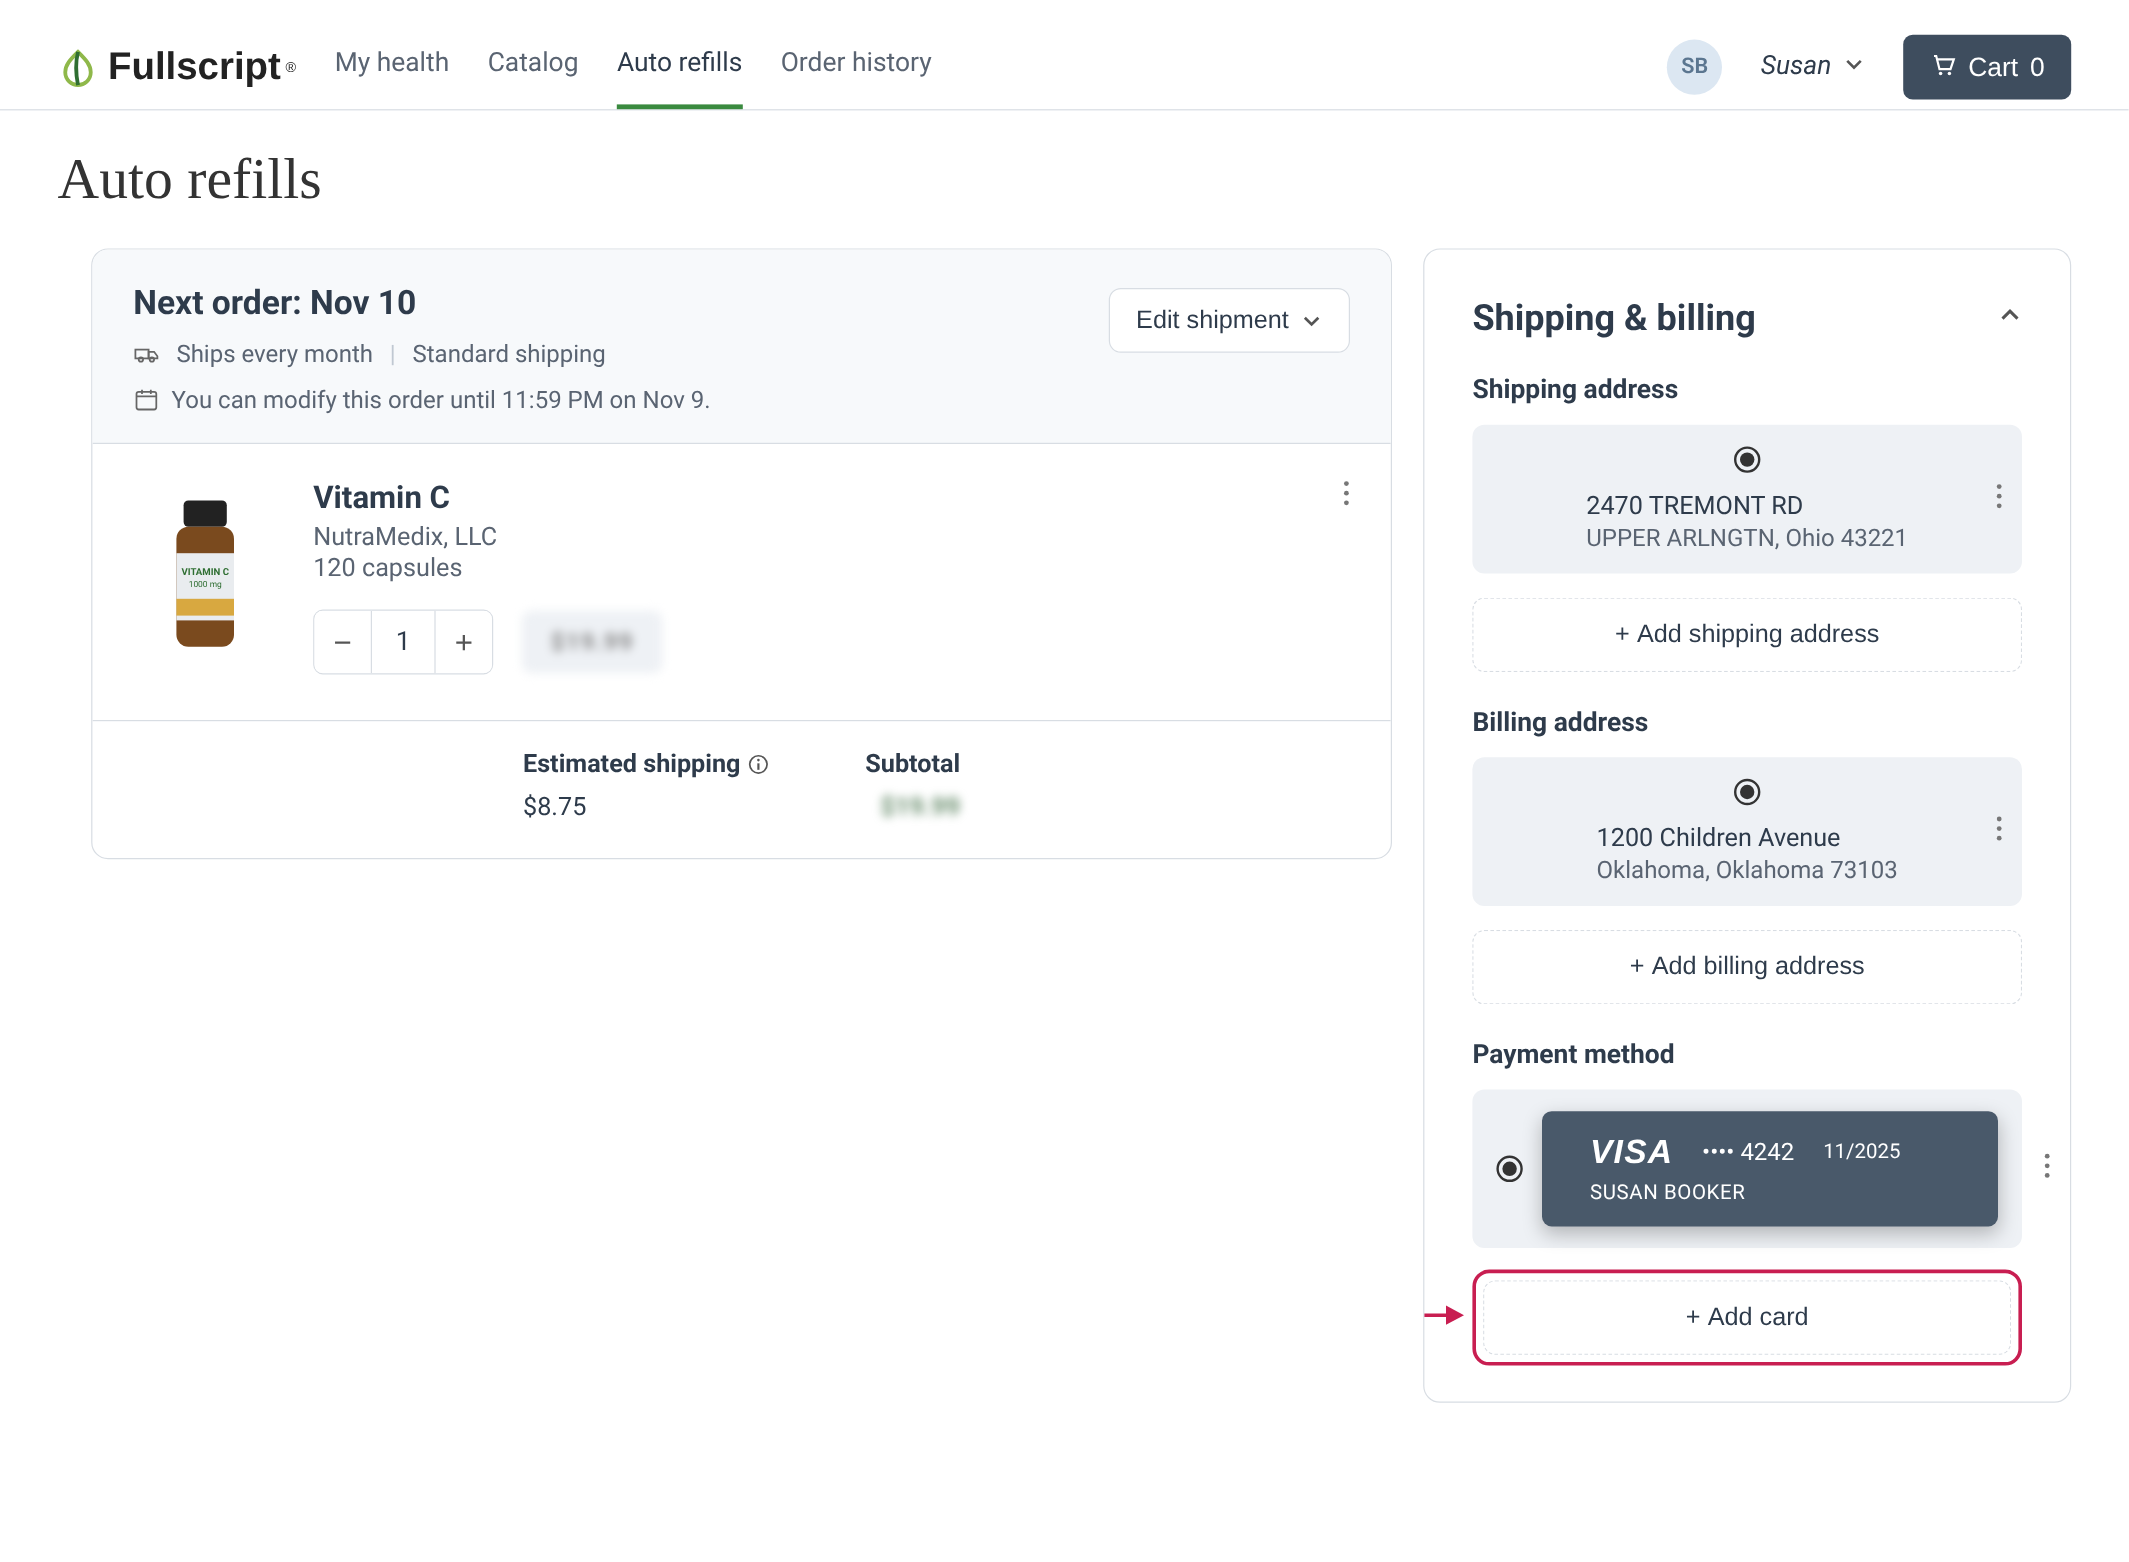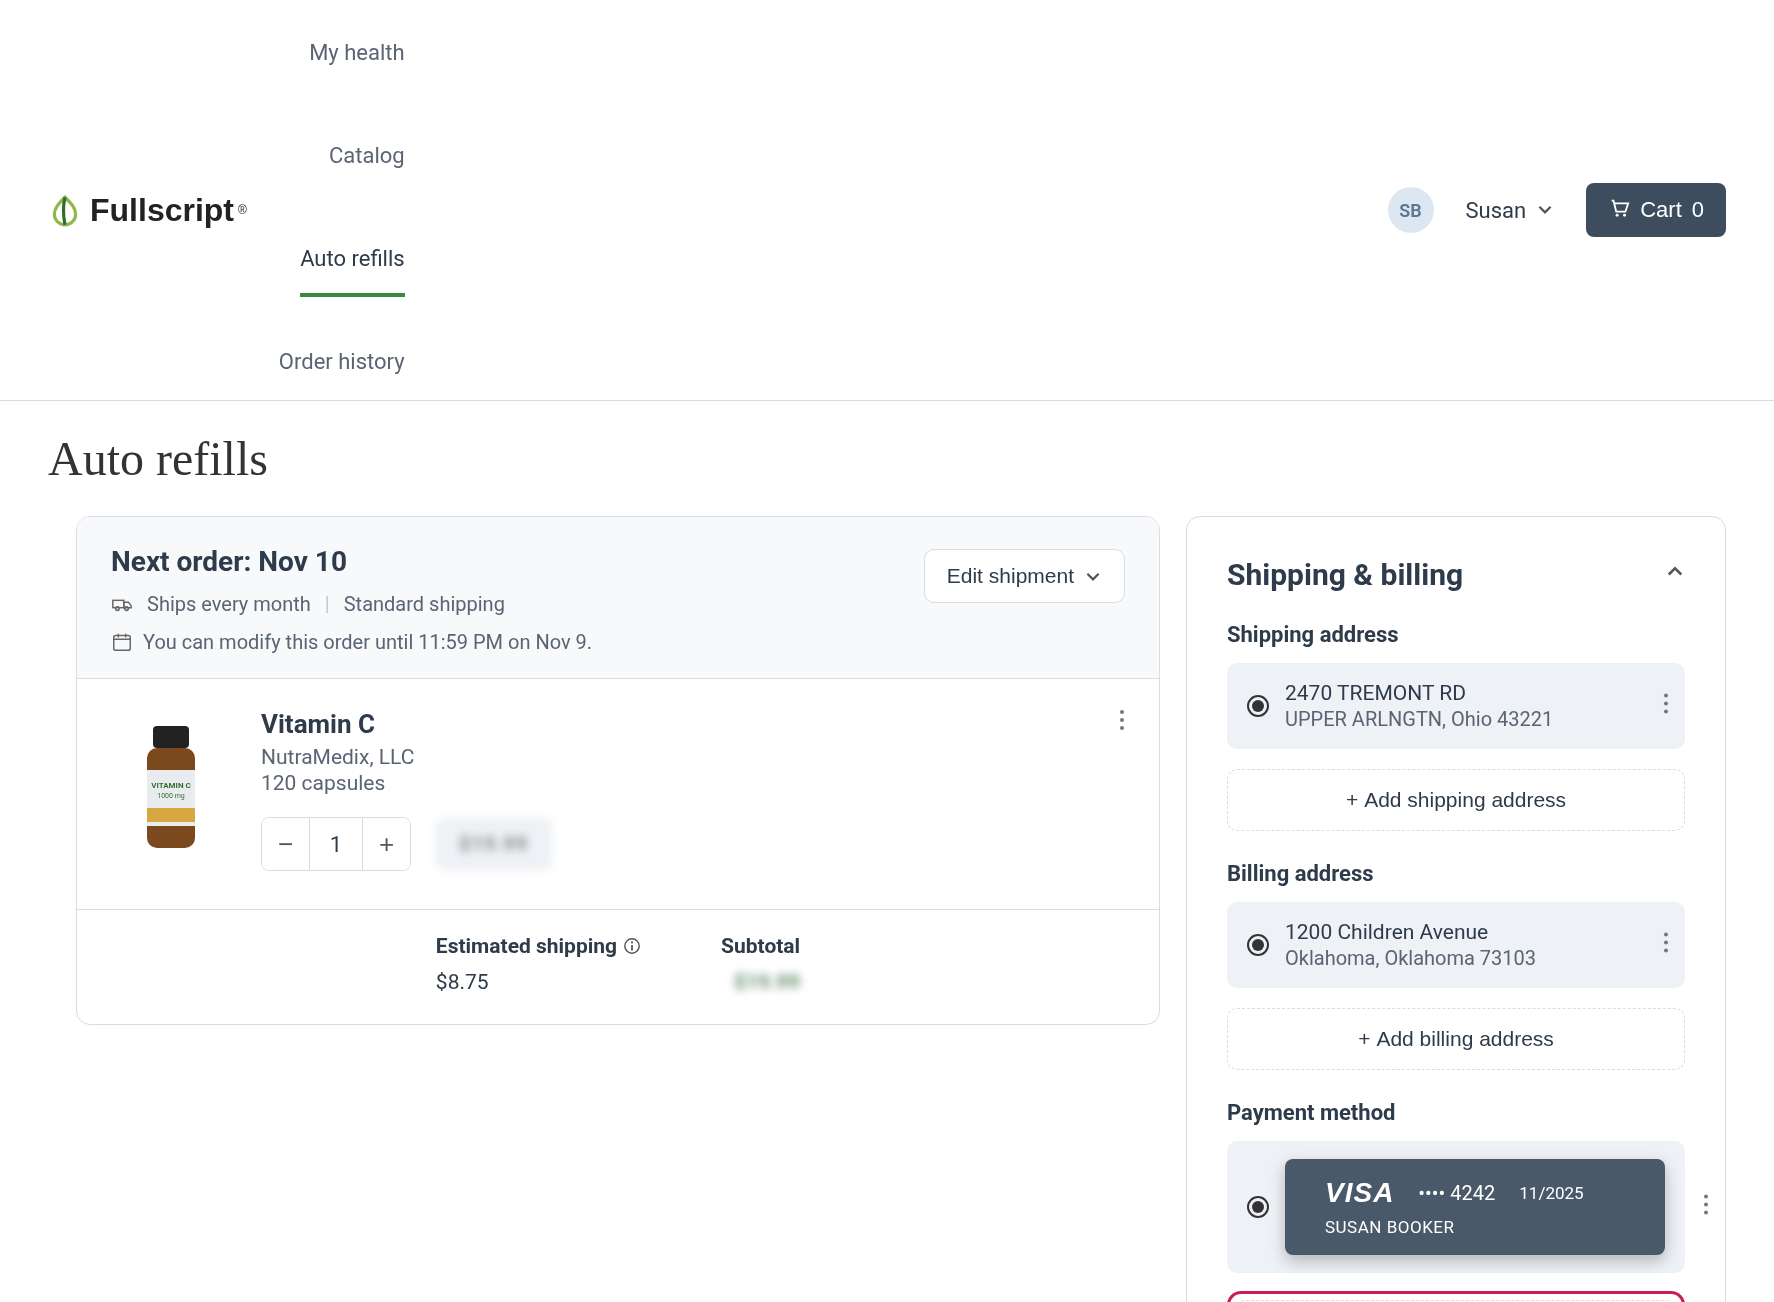--- a/index.html
+++ b/index.html
@@ -30,41 +30,41 @@
     gap: 32px;
   }
   .logo {
     display: flex; align-items: center; gap: 8px;
     font-size: 32px; font-weight: 700; color: #222;
     font-family: Arial, sans-serif;
   }
   .logo svg { width: 34px; height: 34px; }
   .logo sup { font-size: 12px; font-weight: 400; margin-left: -4px;}
   .nav {
-    display: flex; gap: 32px; align-items: flex-end; flex-direction: column;
+    display: flex; gap: 32px; align-items: flex-end;
   }
   .nav-item {
     padding: 20px 0 26px 0;
     color: var(--text-grey);
     cursor: pointer;
     font-size: 22px;
   }
   .nav-item.active {
     color: var(--text-dark);
     border-bottom: 4px solid var(--green);
     padding-bottom: 22px;
   }
   .topbar-spacer { flex: 1; }
   .avatar {
     width: 46px; height: 46px; border-radius: 50%;
     background: #dce7f2; color: #5b7690;
     display: flex; align-items: center; justify-content: center;
     font-weight: 600; font-size: 18px;
   }
-  .user-menu { display: flex; align-items: center; gap: 10px; cursor: pointer; color: var(--text-dark); font-size: 22px;}
+  .user-menu { display: flex; align-items: center; gap: 10px; cursor: pointer; color: var(--text-dark); font-size: 22px; font-style: italic;}
   .cart-btn {
     background: var(--header-dark); color: #fff; border: none;
     border-radius: 8px; padding: 14px 22px; font-size: 22px;
     display: flex; align-items: flex-start; gap: 10px; cursor: pointer;
   }
 
   
   .page {
     padding: 30px 48px;
   }
@@ -148,20 +148,21 @@
 
   
   .side-card { padding: 40px 40px 30px 40px; }
   .sb-header { display:flex; justify-content:space-between; align-items:center; margin-bottom: 30px;}
   .sb-header h2 { margin:0; font-size:30px; font-weight:700;}
   .section-title { font-weight:700; font-size:22px; margin: 30px 0 16px 0;}
   .addr-box {
     background: var(--bg-selected); border-radius:10px;
     padding: 18px 20px; display:flex; align-items:center; gap:16px;
     position:relative;
+    flex-direction:column;
   }
   .radio-dot {
     width:22px; height:22px; border-radius:50%;
     border:2px solid #333; display:flex; align-items:center; justify-content:center;
     flex:0 0 22px;
   }
   .radio-dot::after { content:""; width:12px; height:12px; border-radius:50%; background:#333; }
   .addr-lines .l1 { font-size:21px; color: var(--text-dark); }
   .addr-lines .l2 { font-size:20px; color: var(--text-grey); margin-top:2px;}
   .addr-kebab { position:absolute; right:16px; top:50%; transform:translateY(-50%); cursor:pointer; color:#777;}

